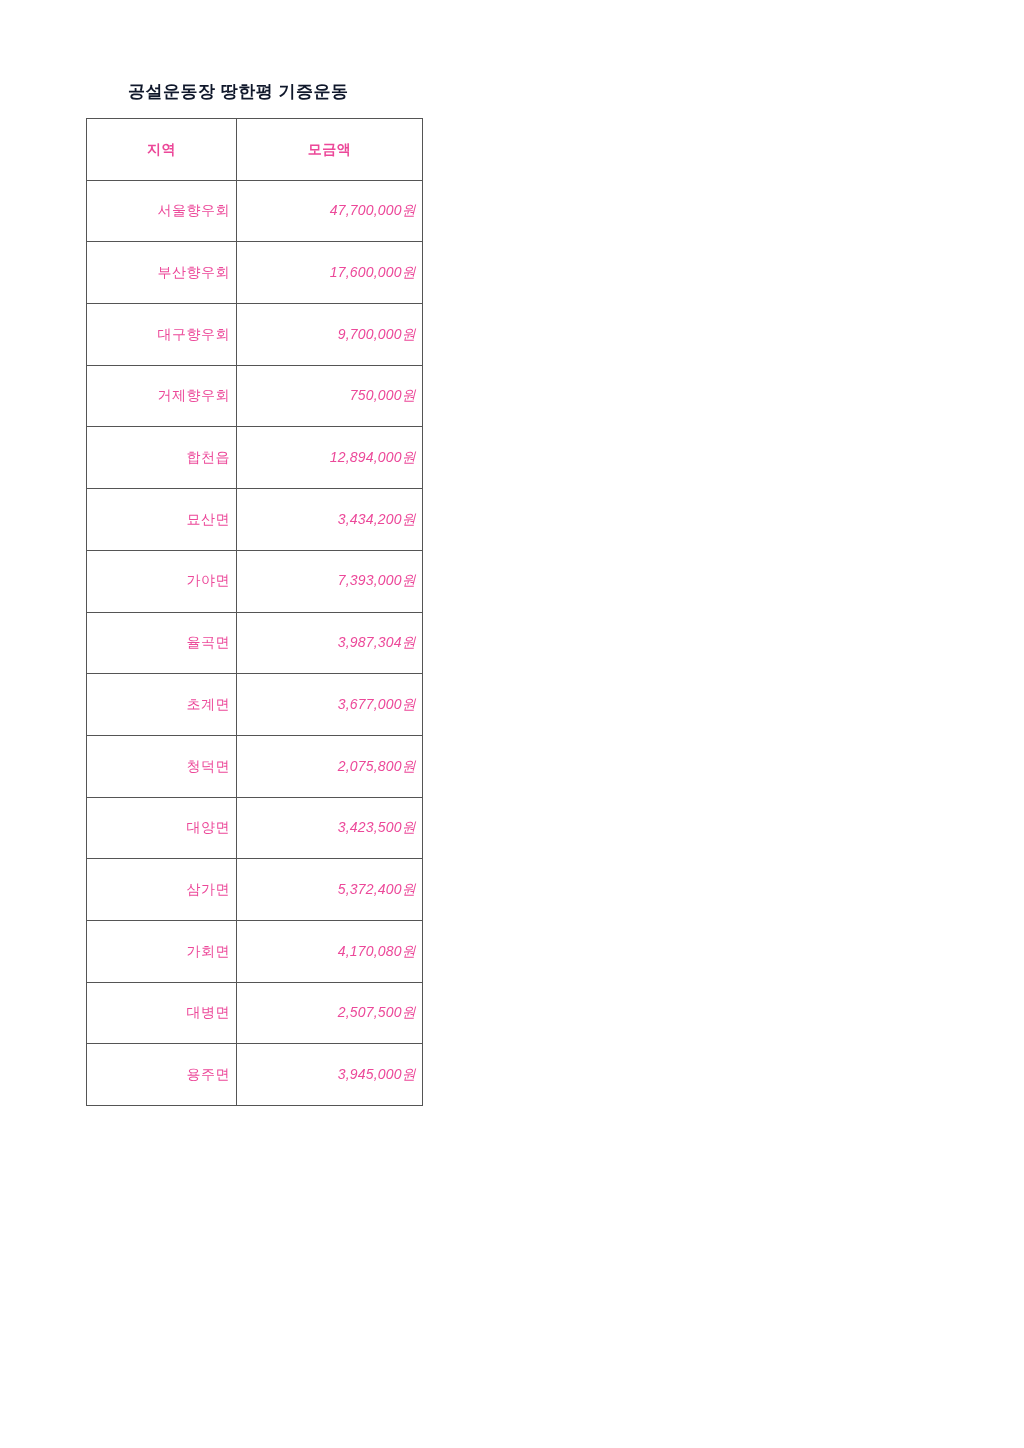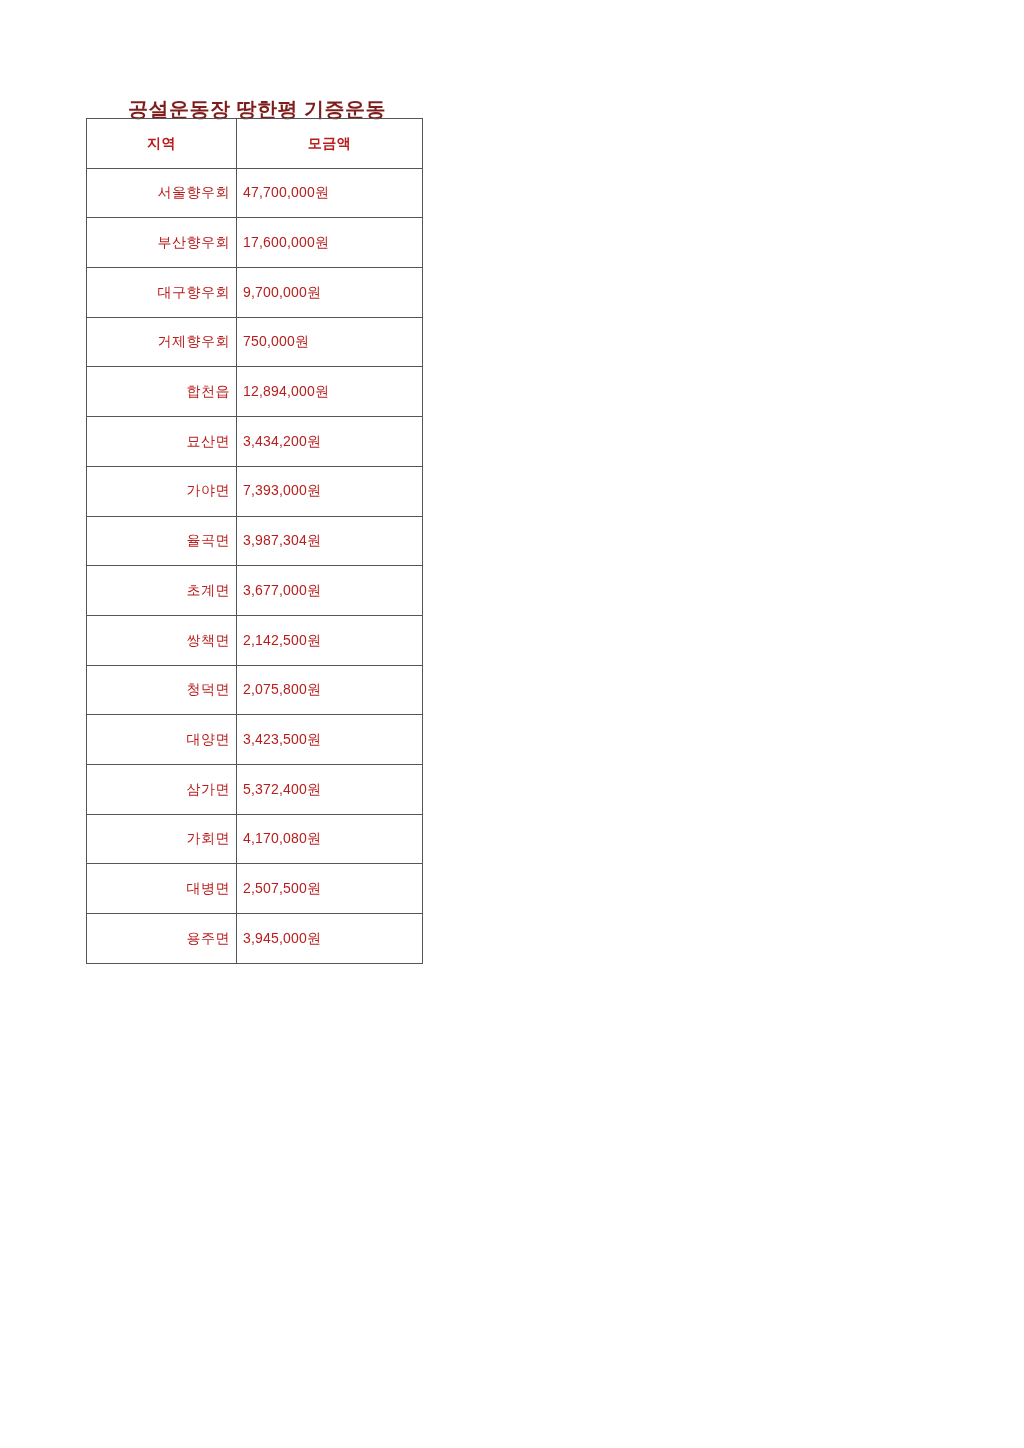--- a/index.html
+++ b/index.html
@@ -19,61 +19,62 @@
     position: absolute;
     left: 0;
     top: 0;
     width: 1024px;
     height: 1448px;
     background: #ffffff;
   }
   .doc-title {
     position: absolute;
     left: 128px;
-    top: 96px;
-    font-size: 20px;
+    top: 80px;
+    font-size: 17px;
     font-weight: 700;
     letter-spacing: 0.5px;
-    color: #7f1d1d;
+    color: #0f172a;
     white-space: nowrap;
   }
   .table-wrap {
     position: absolute;
     left: 86px;
     top: 118px;
     width: 336px;
   }
   table.data-table {
     border-collapse: collapse;
     width: 336px;
     table-layout: fixed;
   }
   table.data-table th,
   table.data-table td {
     border: 1px solid #555555;
     height: 28.7px;
-    padding: 10px 6px;
+    padding: 16px 6px;
     font-size: 14px;
-    color: #b91c1c;
+    color: #ec4899;
     line-height: 1.1;
   }
   table.data-table th {
     font-weight: 700;
     text-align: center;
     letter-spacing: 0.5px;
   }
   table.data-table col.region-col { width: 150px; }
   table.data-table col.amount-col { width: 186px; }
   td.region-cell {
     text-align: right;
     letter-spacing: 0.5px;
   }
   td.amount-cell {
-    text-align: left;
+    text-align: right;
     letter-spacing: 0.2px;
+    font-style: italic;
   }
   table.data-table tbody tr:last-child th,
   table.data-table tbody tr:last-child td {
     border-bottom: 1px solid #555555;
   }
 </style>
 </head>
 <body>
 
 <div class="page">
@@ -123,24 +124,20 @@
         </tr>
         <tr>
           <td class="region-cell">율곡면</td>
           <td class="amount-cell">3,987,304원</td>
         </tr>
         <tr>
           <td class="region-cell">초계면</td>
           <td class="amount-cell">3,677,000원</td>
         </tr>
         <tr>
-          <td class="region-cell">쌍책면</td>
-          <td class="amount-cell">2,142,500원</td>
-        </tr>
-        <tr>
           <td class="region-cell">청덕면</td>
           <td class="amount-cell">2,075,800원</td>
         </tr>
         <tr>
           <td class="region-cell">대양면</td>
           <td class="amount-cell">3,423,500원</td>
         </tr>
         <tr>
           <td class="region-cell">삼가면</td>
           <td class="amount-cell">5,372,400원</td>

